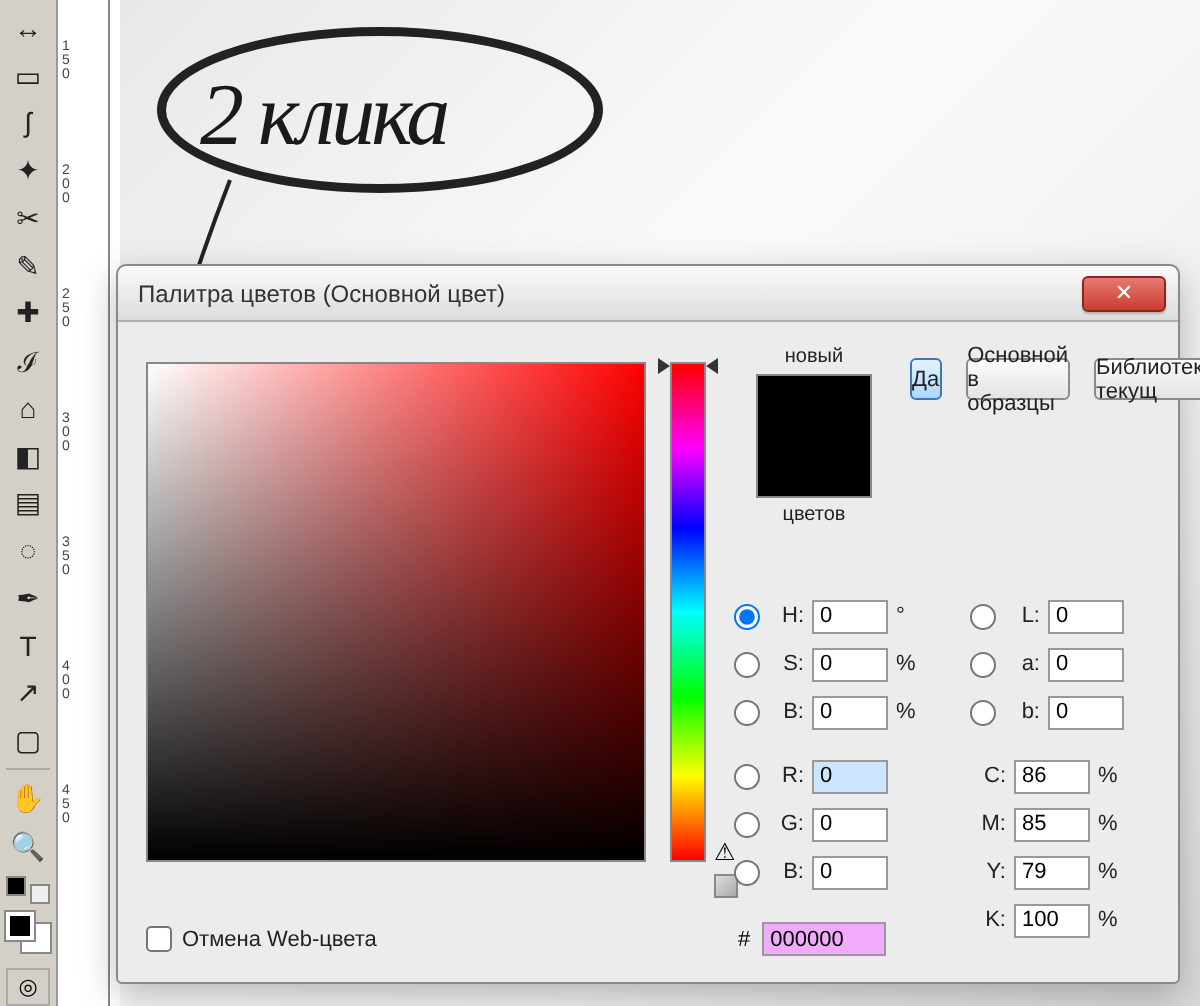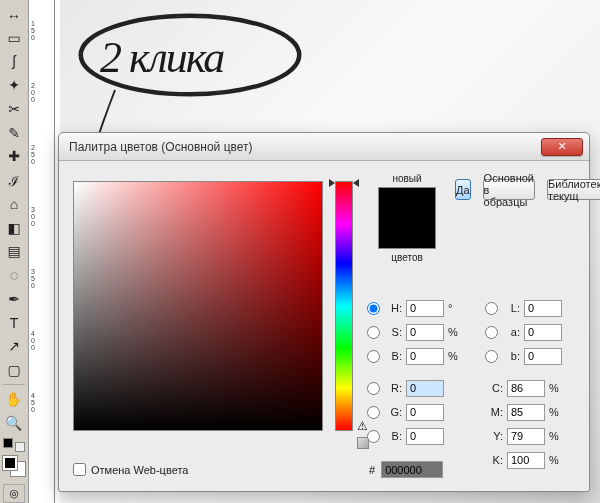--- a/index.html
+++ b/index.html
@@ -155,21 +155,21 @@
     font-family: inherit;
   }
   .frow .unit { width: 14px; }
   .gap { height: 8px; }
 
   .hex-row {
     position: absolute; left: 310px; top: 300px;
     display: flex; align-items: center; gap: 6px;
     font-size: 11px;
   }
-  .hex-row .num { width: 62px; height: 17px; border:1px solid #999; background:#737373; font-size:11px; padding:0 3px; font-family:inherit;}
+  .hex-row .num { width: 62px; height: 17px; border:1px solid #999; background:#f0abfc; font-size:11px; padding:0 3px; font-family:inherit;}
 
   .web-only {
     position: absolute; left: 14px; top: 302px;
     display: flex; align-items: center; gap: 5px;
     font-size: 11px; color: #222;
   }
   .web-only input { margin:0; }
 
   .warn-icon {
     position: absolute; left: 298px; top: 258px;

